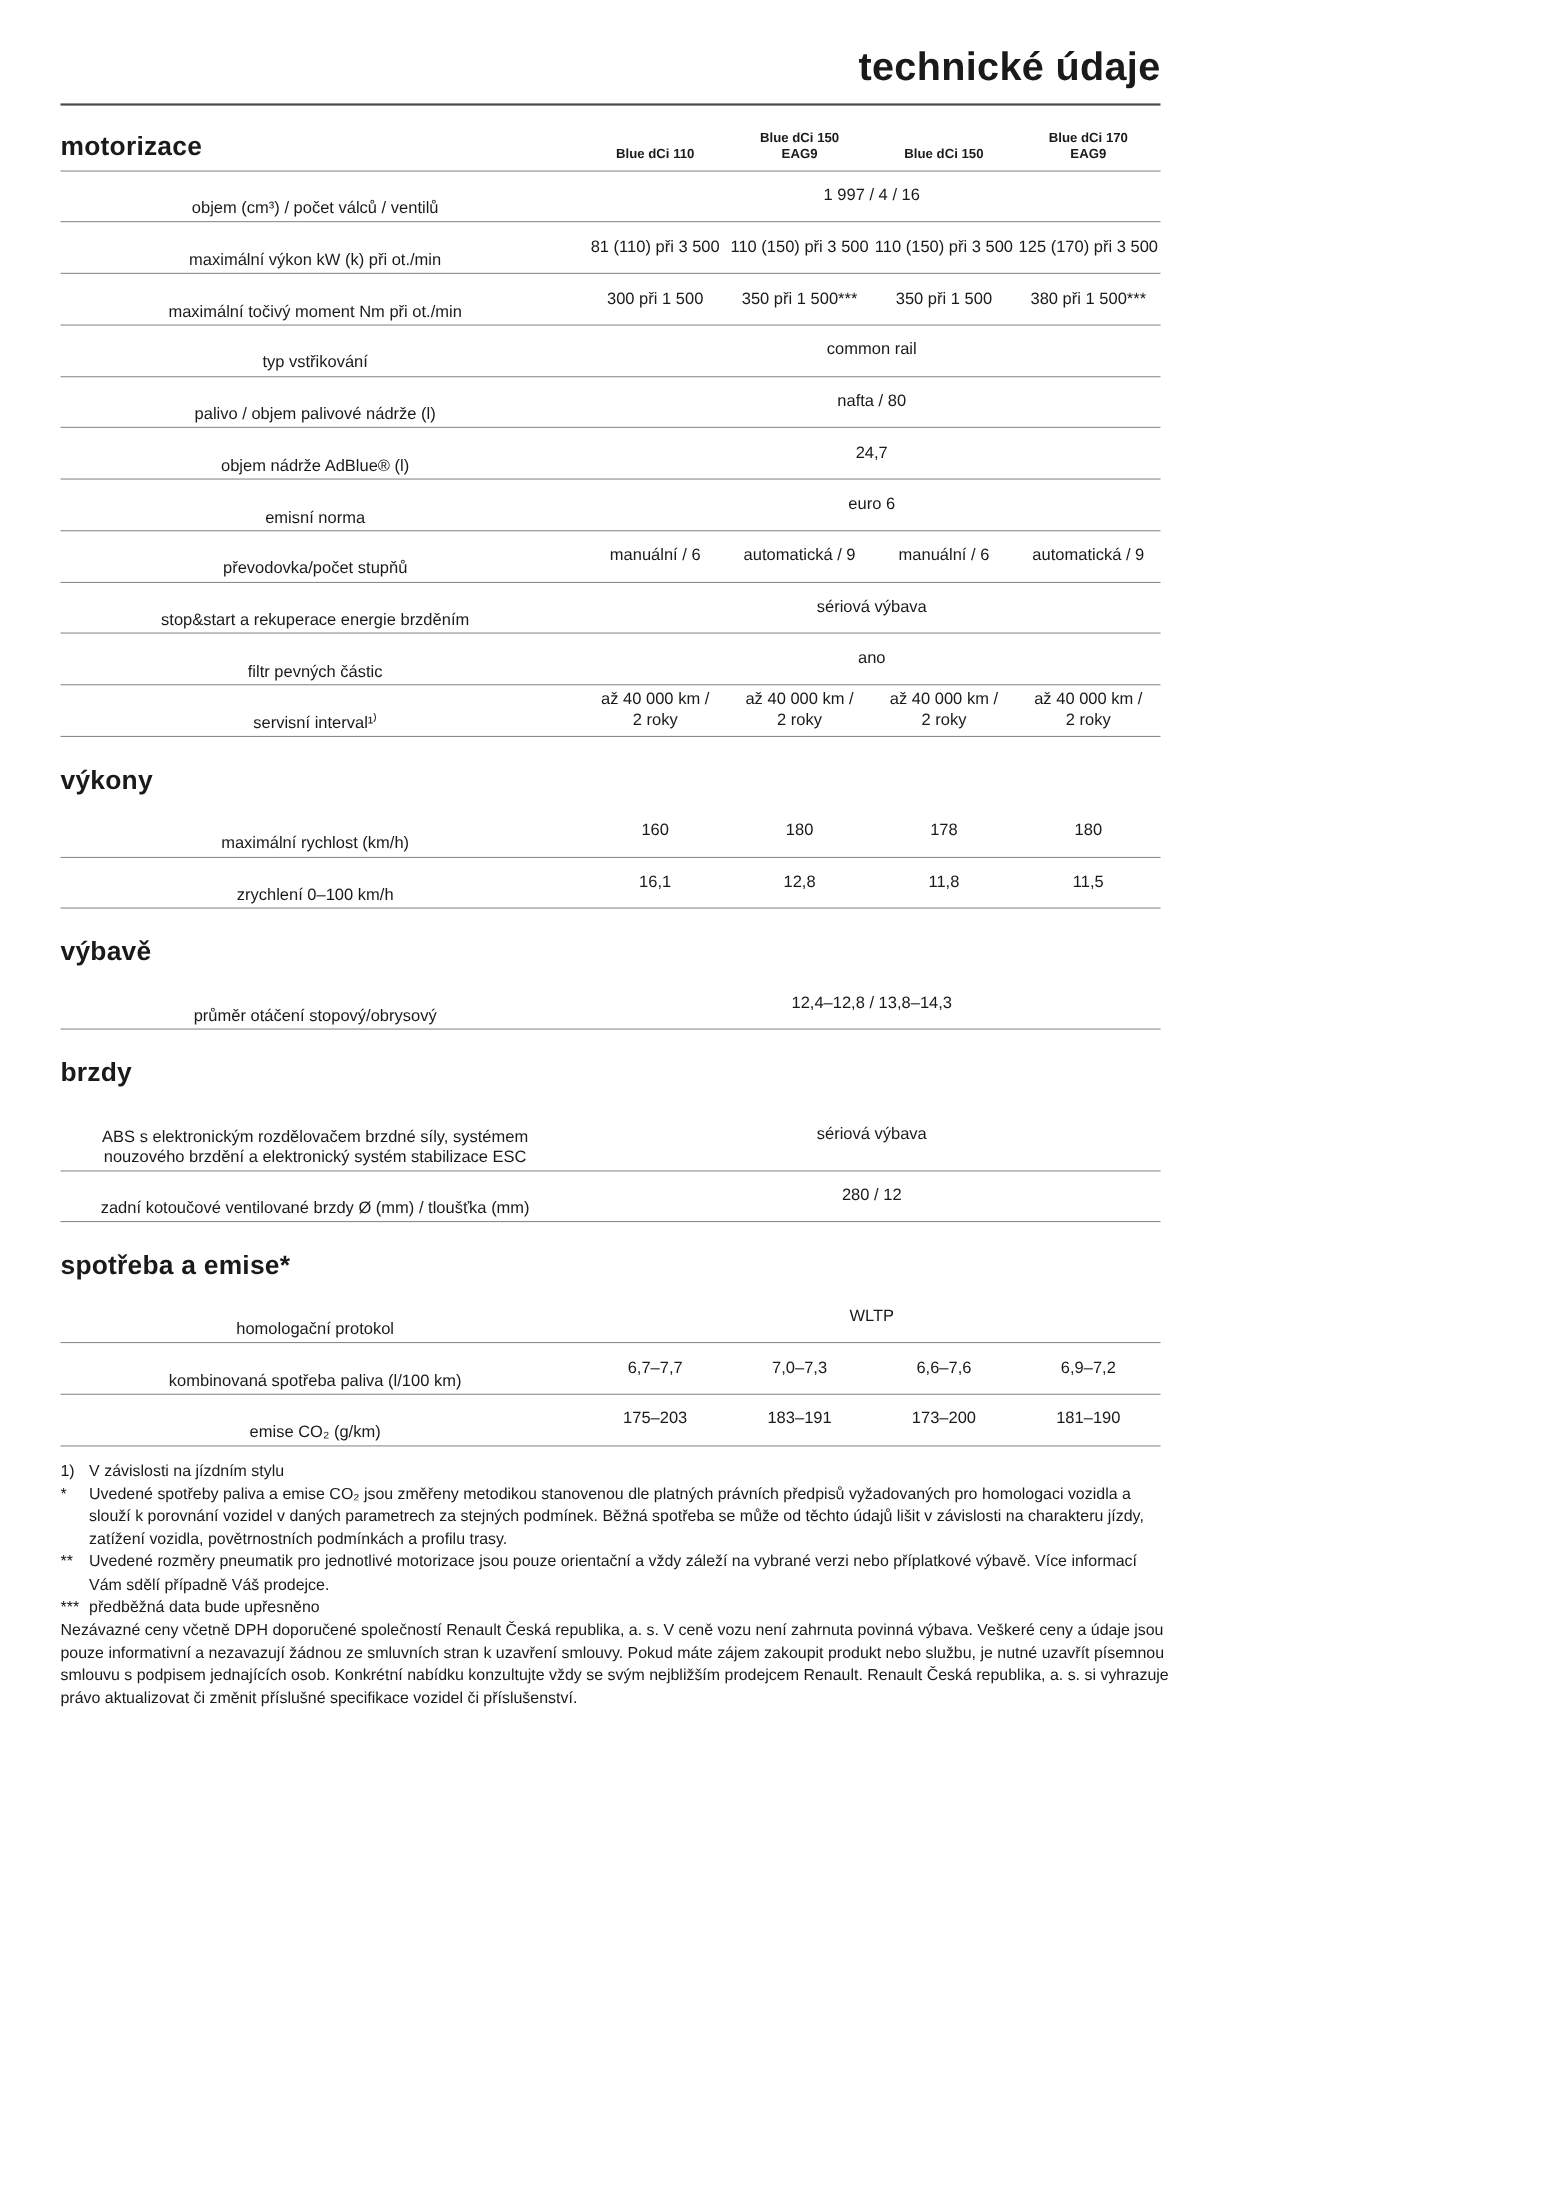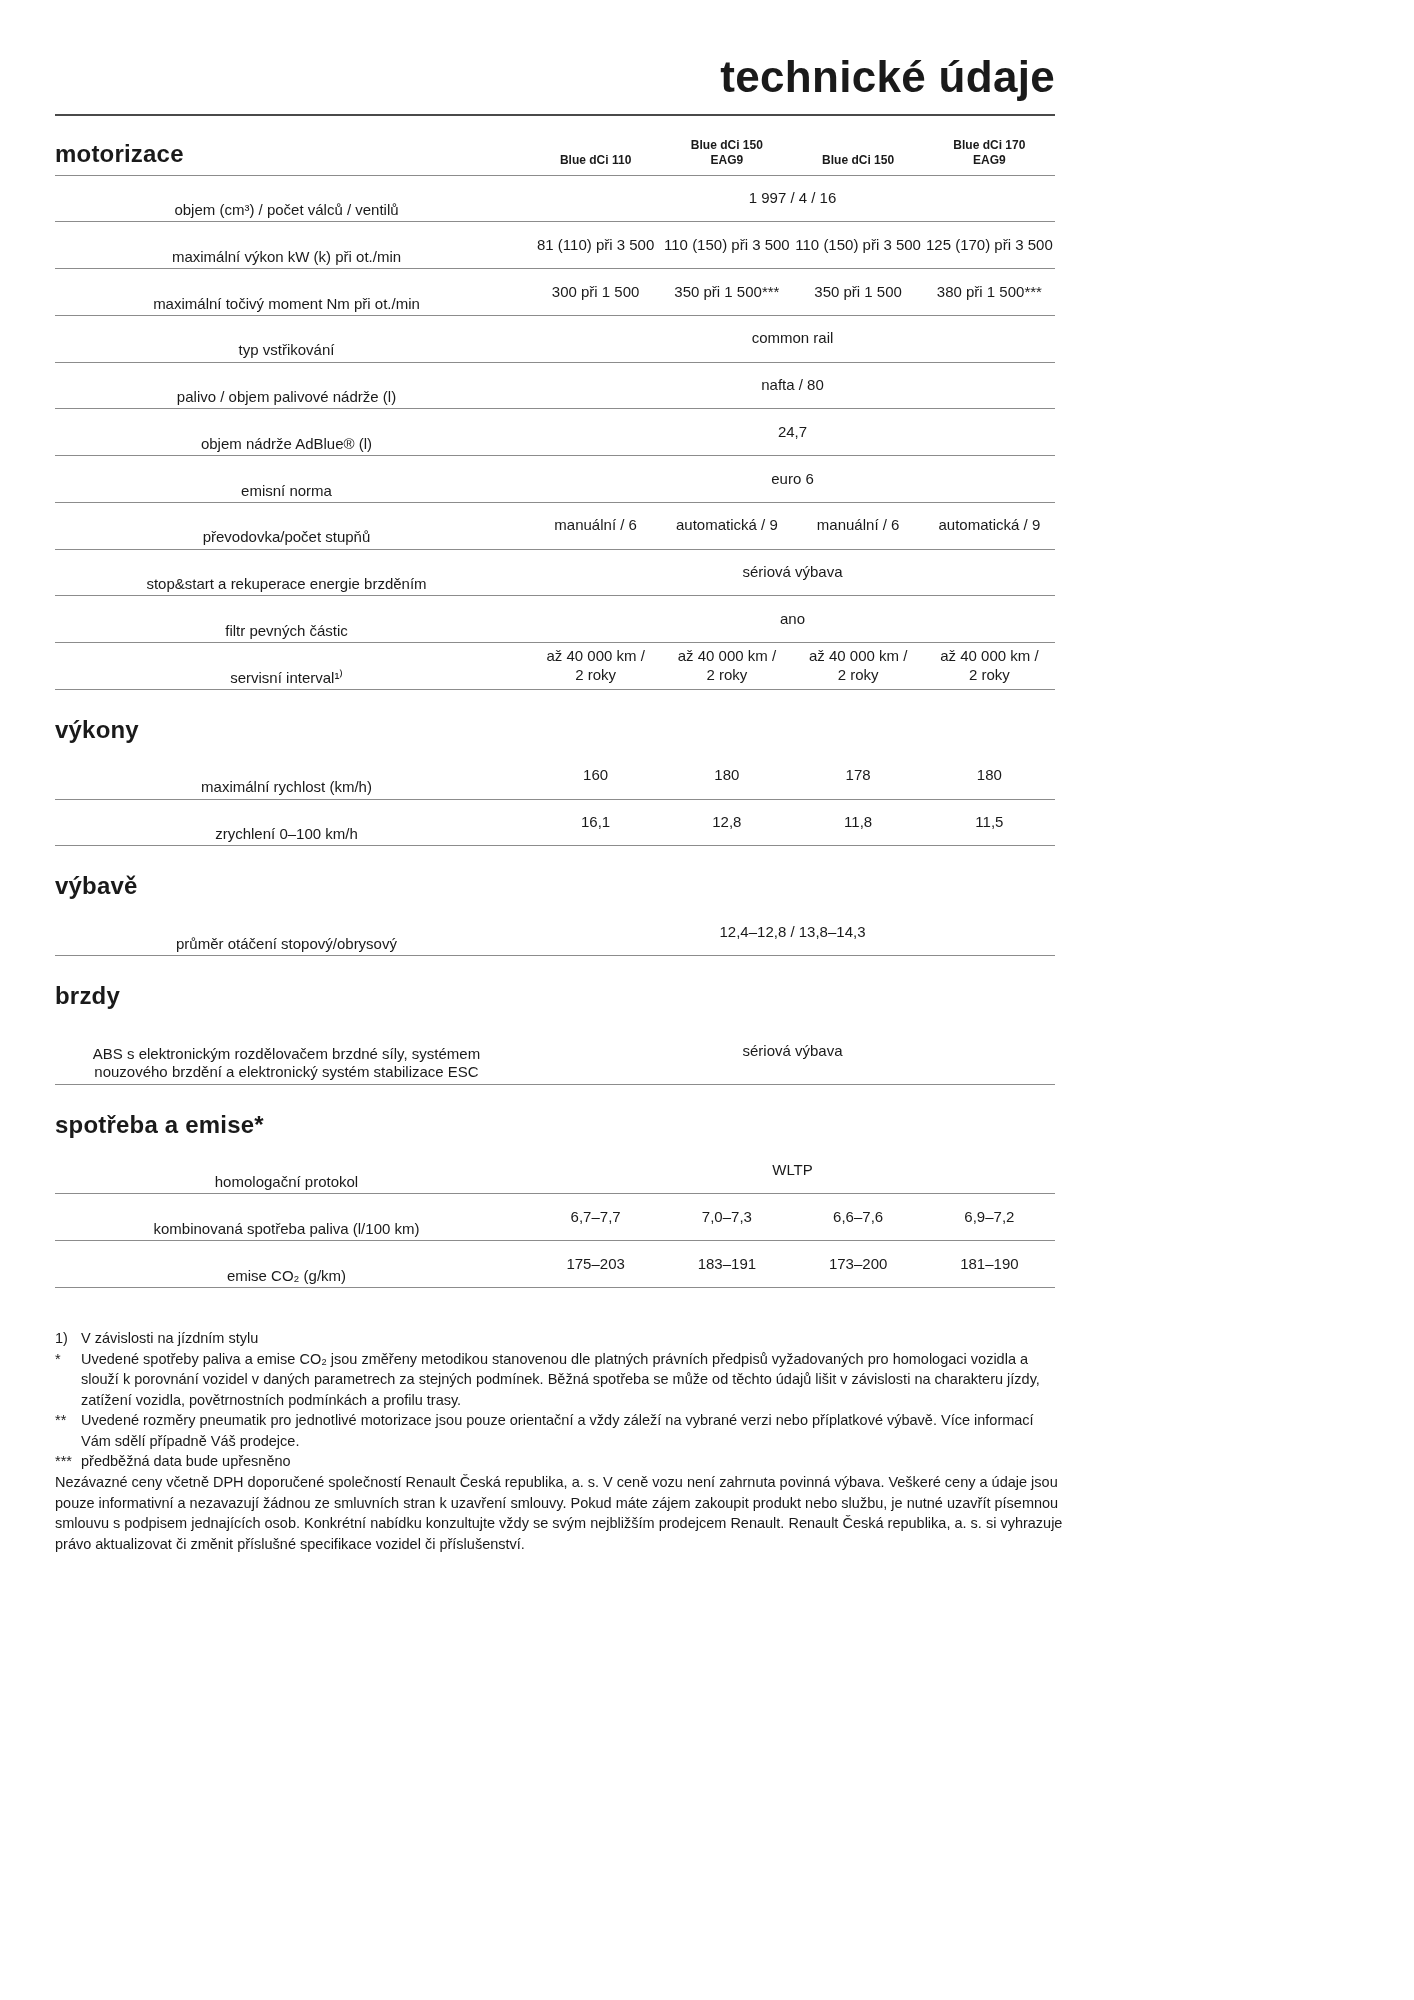--- a/index.html
+++ b/index.html
@@ -1,21 +1,21 @@
 <!DOCTYPE html>
 <html><head>
 <meta charset="utf-8">
 <style>
   * { margin:0; padding:0; box-sizing:border-box; }
   html,body { background:#ffffff; }
   body { font-family:"Liberation Sans", sans-serif; color:#1a1a1a; }
   .page { position:relative; width:1414px; height:2000px; background:#fff; overflow:hidden; }
   .content { position:absolute; left:55px; top:0; width:1000px; }
 
-  .page-title { font-size:44px; font-weight:bold; text-align:right; padding-top:52px; letter-spacing:.3px; }
+  .page-title { font-size:36px; font-weight:bold; text-align:right; padding-top:40px; letter-spacing:.3px; }
   .title-rule { border:none; border-top:2px solid #4a4a4a; margin-top:12px; }
 
   .spec-section { width:100%; }
   .section-title { font-size:24px; font-weight:bold; letter-spacing:.2px; }
   h2.section-title.standalone { margin:26px 0 9px 0; }
 
   .row {
     display:grid;
     grid-template-columns:475px repeat(4, 1fr);
     align-items:center;
@@ -150,20 +150,24 @@
             </div>
           </div>
         </section>
         <section class="spec-section">
           <h2 class="section-title standalone">brzdy</h2>
           <div class="rows">
             <div class="row">
               <div class="label">ABS s elektronickým rozdělovačem brzdné síly, systémem nouzového brzdění a elektronický systém stabilizace ESC</div>
               <div class="val span-val">sériová výbava</div>
             </div>
+            <div class="row">
+              <div class="label">zadní kotoučové ventilované brzdy Ø (mm) / tloušťka (mm)</div>
+              <div class="val span-val">280 / 12</div>
+            </div>
           </div>
         </section>
         <section class="spec-section">
           <h2 class="section-title standalone">spotřeba a emise*</h2>
           <div class="rows">
             <div class="row">
               <div class="label">homologační protokol</div>
               <div class="val span-val">WLTP</div>
             </div>
             <div class="row">

